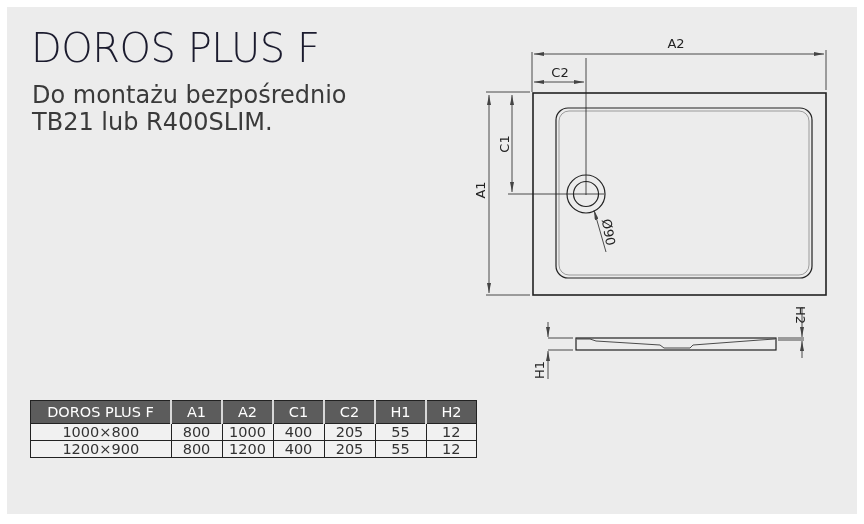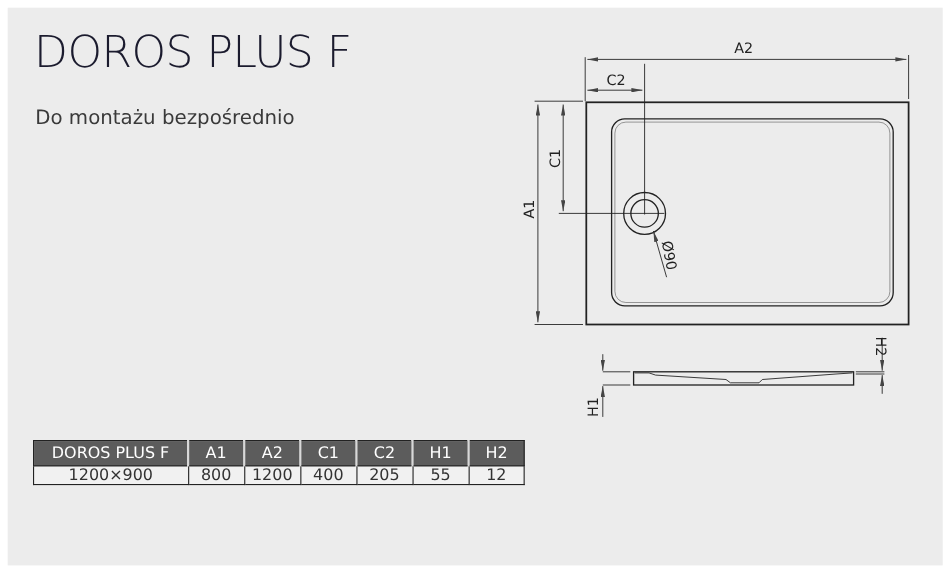--- a/index.html
+++ b/index.html
@@ -1,37 +1,38 @@
 <!DOCTYPE html>
 <html><head>
 <meta charset="utf-8">
 <style>
   html, body { margin: 0; padding: 0; background: #ffffff; }
   body { width: 864px; height: 524px; position: relative; overflow: hidden; font-family: "DejaVu Sans", sans-serif; }
   .panel { position: absolute; left: 7px; top: 7px; width: 850px; height: 507px; background: #ececec; }
   .title { position: absolute; left: 31px; top: 24px; font-size: 40px; font-weight: 300; color: #1b1b2e; letter-spacing: -0.5px; line-height: 48px; font-family: "DejaVu Sans", sans-serif; }
-  .desc { position: absolute; left: 32px; top: 95px; font-size: 18px; color: #3a3a3a; line-height: 26.5px; }
+  .desc { position: absolute; left: 32px; top: 82px; font-size: 24px; color: #3a3a3a; line-height: 26.5px; }
   .desc div { white-space: nowrap; }
   table.spec { position: absolute; left: 30px; top: 400px; border-collapse: collapse; font-size: 14.5px; color: #333; }
   table.spec th { background: #5c5c5c; color: #ffffff; font-weight: normal; height: 22px; padding: 0; border: 1px solid #222; border-left: 2px solid #d8d8d8; }
   table.spec th:first-child { border-left: 1px solid #222; }
   table.spec td { background: #f1f1f1; height: 16px; padding: 0; text-align: center; border: 1px solid #222; line-height: 15px; }
   .c0 { width: 139px; } .cn { width: 49px; }
   svg.drawing { position: absolute; left: 0; top: 0; }
   .lbl { font-family: "DejaVu Sans", sans-serif; font-size: 13px; fill: #222; }
 </style>
 </head>
 <body>
 
 <div class="panel"></div>
 
 <div class="title">DOROS PLUS F</div>
 
 <div class="desc">
   <div>Do montażu bezpośrednio</div>
+  <div>TB21 lub R400SLIM.</div>
 </div>
 
 <svg class="drawing" width="864" height="524">
   <defs>
     <marker id="arr" viewBox="0 0 10 4" refX="10" refY="2" markerWidth="10" markerHeight="4" orient="auto-start-reverse" markerUnits="userSpaceOnUse">
       <path d="M0,0 L10,2 L0,4 z" fill="#444"></path>
     </marker>
   </defs>
 
   <g stroke="#222" fill="none">
@@ -97,20 +98,29 @@
       <th class="cn">A1</th>
       <th class="cn">A2</th>
       <th class="cn">C1</th>
       <th class="cn">C2</th>
       <th class="cn">H1</th>
       <th class="cn">H2</th>
     </tr>
   </thead>
   <tbody>
     <tr>
+      <td>1000×800</td>
+      <td>800</td>
+      <td>1000</td>
+      <td>400</td>
+      <td>205</td>
+      <td>55</td>
+      <td>12</td>
+    </tr>
+    <tr>
       <td>1200×900</td>
       <td>800</td>
       <td>1200</td>
       <td>400</td>
       <td>205</td>
       <td>55</td>
       <td>12</td>
     </tr>
   </tbody>
 </table>

